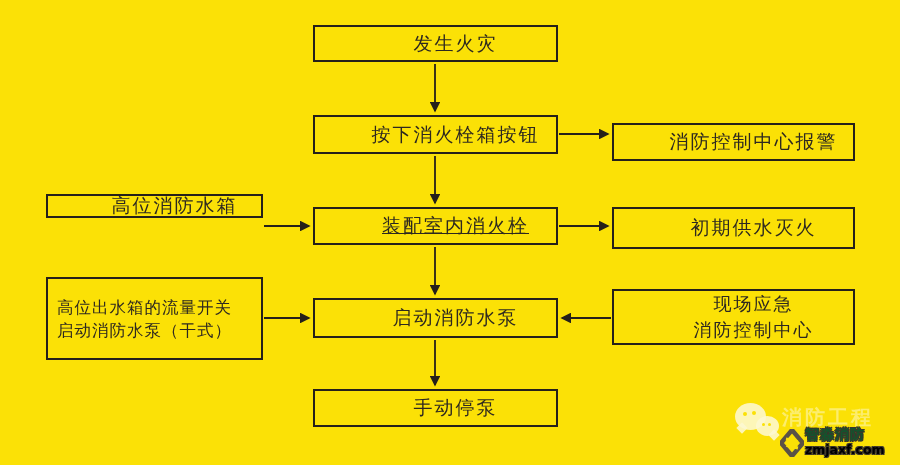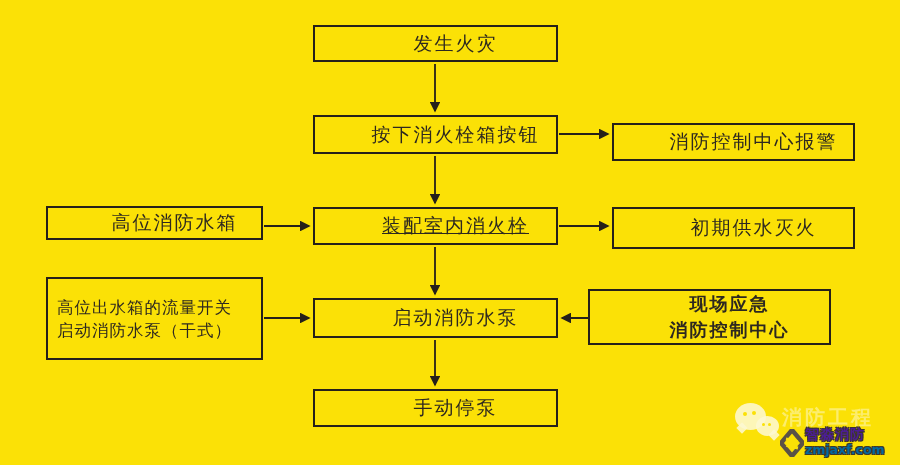--- a/index.html
+++ b/index.html
@@ -33,26 +33,26 @@
     font-size:16.5px;
     letter-spacing:1px;
     line-height:23px;
     padding-left:9px;
   }
   .node.twoline{font-size:18px;line-height:26px;}
   
   .n-fire      {left:313px;top:25px; width:245px;height:37px;}
   .n-button    {left:313px;top:115px;width:245px;height:39px;}
   .n-alarm     {left:612px;top:115px;width:243px;height:38px;margin-top:8px;}
-  .n-tank      {left:46px; top:206px;width:217px;height:34px;}
+  .n-tank      {left:46px; top:194px;width:217px;height:24px;}
   .n-hydrant   {left:313px;top:207px;width:245px;height:38px;text-decoration:underline;}
   .n-initial   {left:612px;top:207px;width:243px;height:42px;}
   .n-switches  {left:46px; top:277px;width:217px;height:83px;}
   .n-pump      {left:313px;top:298px;width:245px;height:40px;}
-  .n-onsite    {left:588px;top:289px;width:243px;height:56px;font-weight:bold;}
+  .n-onsite    {left:612px;top:289px;width:243px;height:56px;}
   .n-stop      {left:313px;top:389px;width:245px;height:38px;align-items:center;}
 
   
   .watermark{position:absolute;left:730px;top:398px;width:170px;height:67px;}
   .wechat{position:absolute;left:5px;top:5px;width:50px;height:42px;}
   .bubble{position:absolute;background:rgba(253,248,210,0.88);border-radius:50%;}
   .bubble.big{left:0;top:0;width:31px;height:27px;}
   .bubble.small{left:21px;top:13px;width:23px;height:20px;}
   .bubble .eye{position:absolute;width:4px;height:4px;border-radius:50%;background:#fbe106;}
   .bubble.big .eye.l{left:8px;top:9px;}
@@ -66,28 +66,28 @@
     position:absolute;left:52px;top:6px;
     font-size:20px;font-weight:bold;letter-spacing:3px;white-space:nowrap;
     color:rgba(253,248,195,0.55);
     font-family:"DejaVu Serif","Liberation Serif",serif;
   }
   .logo-block{position:absolute;left:50px;top:28px;width:120px;height:38px;}
   .logo-diamond{position:absolute;left:0;top:3px;}
   .logo-text{
     position:absolute;left:25px;top:0;
     font-size:14px;font-weight:bold;letter-spacing:1px;white-space:nowrap;
-    color:#4c1d95;
+    color:#14532d;
     text-shadow:-1px -1px 0 #3c362c,1px -1px 0 #3c362c,-1px 1px 0 #3c362c,1px 1px 0 #3c362c;
     font-family:"DejaVu Sans","Liberation Sans",sans-serif;
   }
   .logo-url{
     position:absolute;left:25px;top:16px;
     font-size:12.5px;font-weight:bold;white-space:nowrap;
-    color:#0369a1;
+    color:#000000;
     text-shadow:-1px -1px 0 #3c362c,1px -1px 0 #3c362c,-1px 1px 0 #3c362c,1px 1px 0 #3c362c;
     font-family:"DejaVu Sans","Liberation Sans",sans-serif;
   }
 </style>
 </head>
 <body>
 
 <div class="canvas">
 
   <svg class="connectors" viewBox="0 0 900 465" xmlns="http://www.w3.org/2000/svg">

